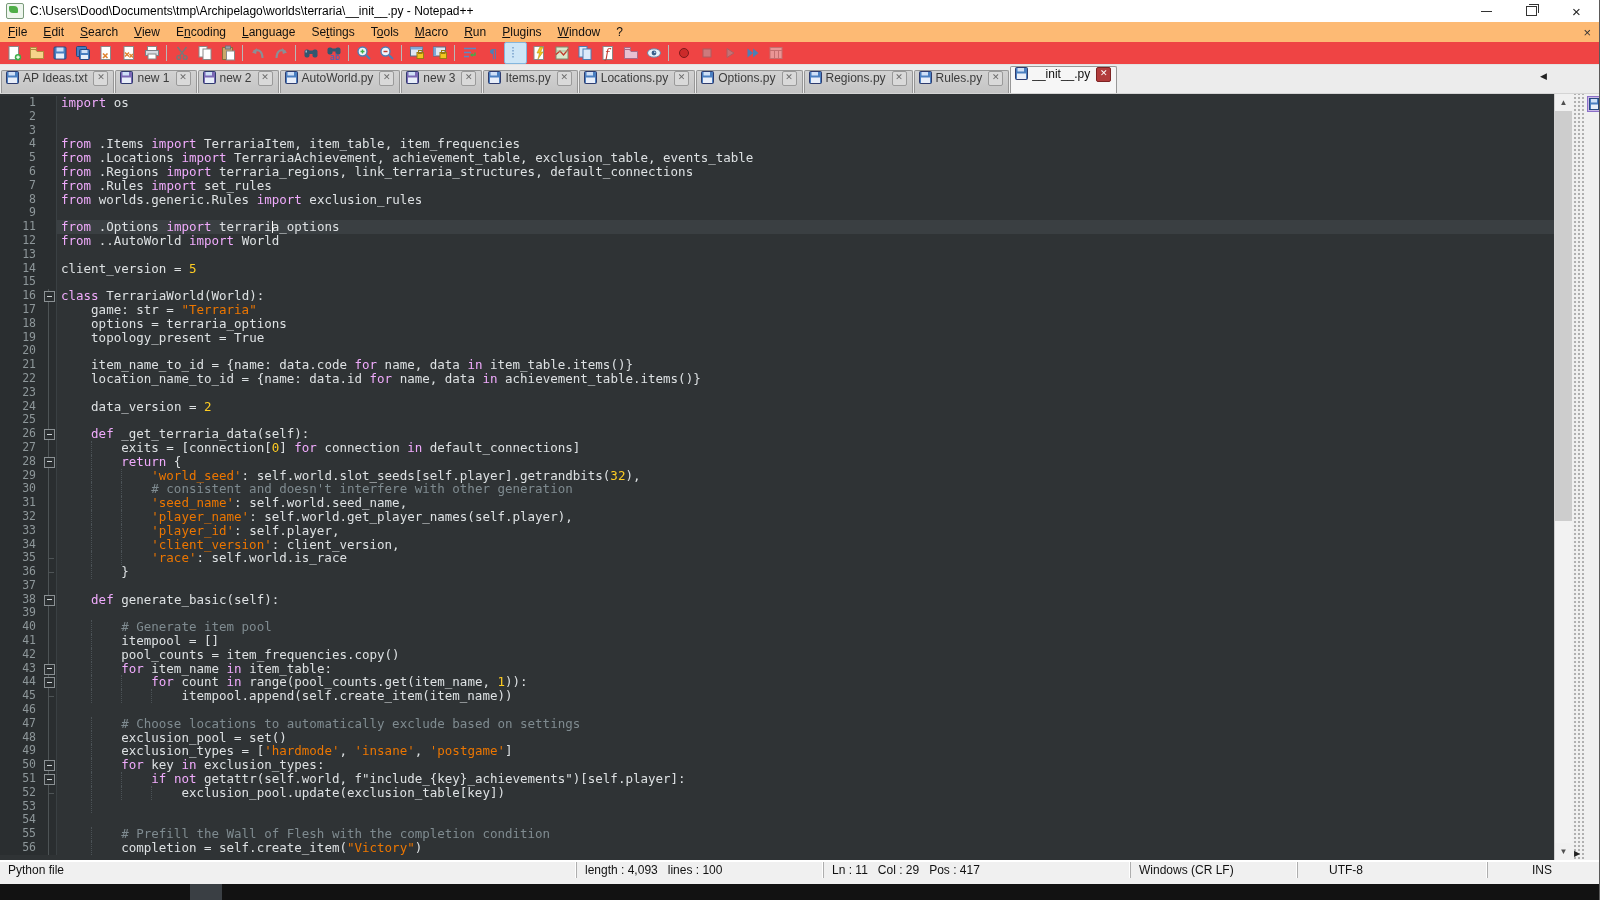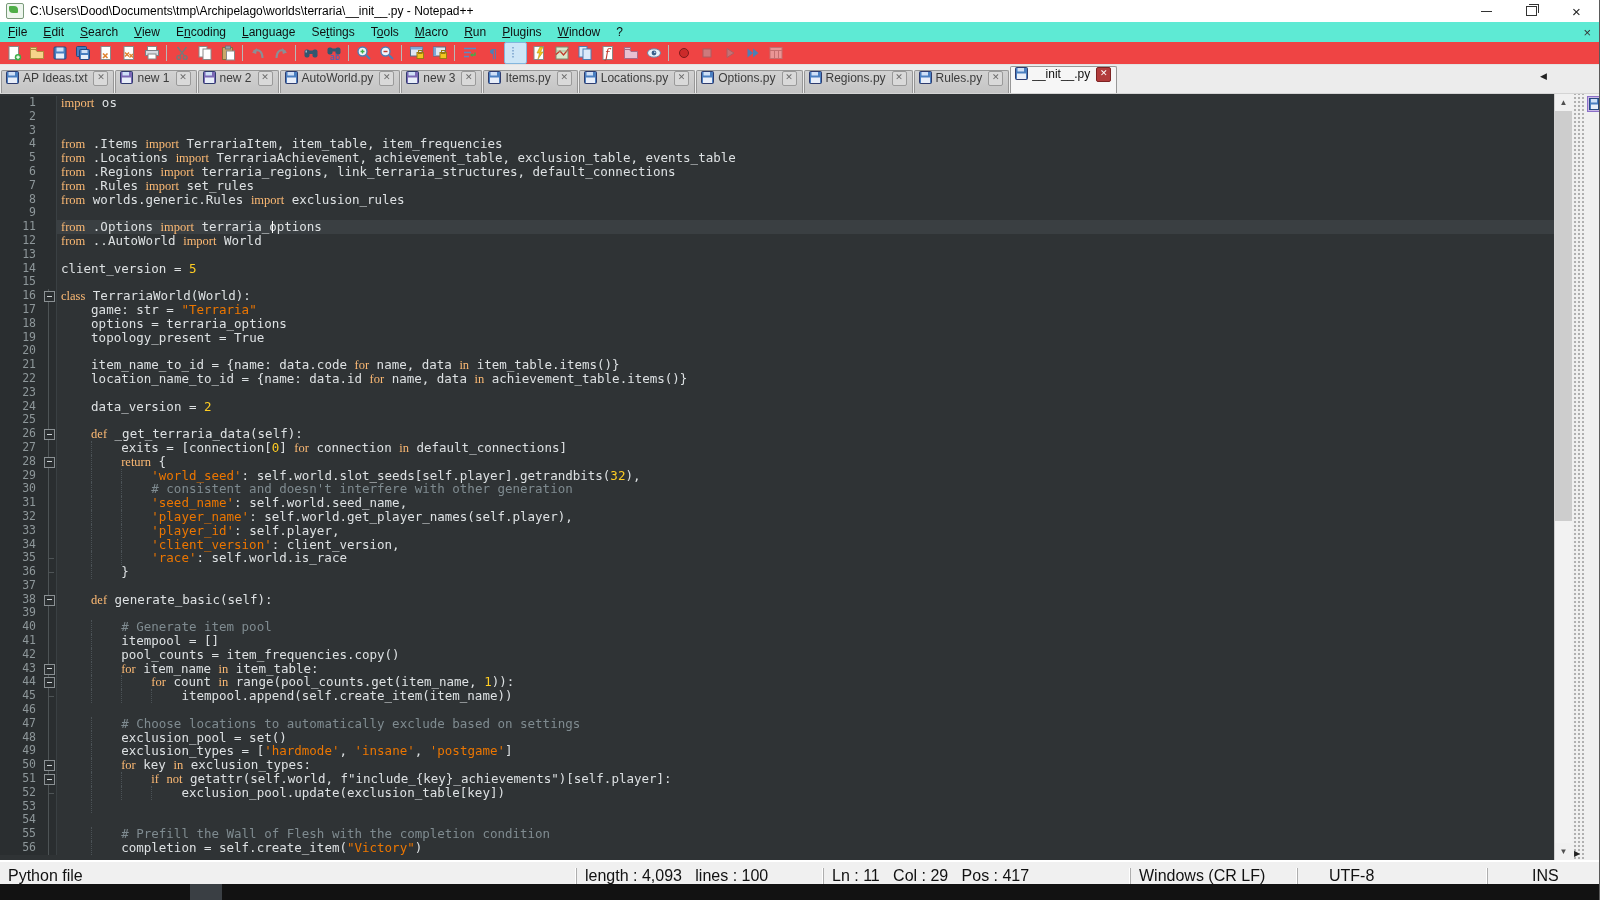--- a/index.html
+++ b/index.html
@@ -12,21 +12,21 @@
   #npp-icon::after{content:"";position:absolute;left:2px;top:2px;width:9px;height:7px;background:#4fae48;border-radius:1px 4px 1px 4px;}
   #title-text{font-size:12px;color:#000;white-space:nowrap;}
   #win-controls{margin-left:auto;display:flex;height:100%;}
   .wbtn{width:45px;height:100%;display:flex;align-items:center;justify-content:center;color:#222;}
   .glyph-min{width:11px;height:1px;background:#333;display:block;}
   .glyph-max{width:9px;height:8px;border:1px solid #333;position:relative;display:block;}
   .glyph-max::before{content:"";position:absolute;left:2px;top:-3px;width:9px;height:8px;border:1px solid #333;border-left:none;border-bottom:none;}
   .glyph-x{font-size:15px;line-height:15px;color:#222;}
 
   
-  #menubar{height:20px;background:#5eead4;display:flex;align-items:center;font-size:12px;color:#111;flex:0 0 auto;}
+  #menubar{height:20px;background:#fdba74;display:flex;align-items:center;font-size:12px;color:#111;flex:0 0 auto;}
   .menu-item{padding:2px 8px;white-space:nowrap;}
   .menu-item .u{text-decoration:underline;}
   #menu-close{margin-left:auto;margin-right:8px;font-size:13px;color:#333;}
 
   
   #toolbar{height:22px;background:#ef4444;display:flex;align-items:center;padding-left:2px;flex:0 0 auto;border-bottom:1px solid #e2e2e2;}
   .tbtn{width:21px;height:20px;display:flex;align-items:center;justify-content:center;border:1px solid transparent;border-radius:2px;}
   .tbtn svg{display:block;}
   .tbtn.active{background:#cde6f7;border-color:#84b6dd;}
   .tbtn.disabled{opacity:.5;}
@@ -46,21 +46,21 @@
   #editor{flex:1 1 auto;display:flex;flex-direction:column;overflow:hidden;font-family:"DejaVu Sans Mono",monospace;font-size:12.5px;line-height:13.8px;padding-top:2px;background:#2f3335;}
   .row{display:flex;height:13.8px;flex:0 0 auto;white-space:pre;}
   .ln{width:36px;flex:0 0 auto;text-align:right;padding-right:6px;color:#8e979a;background:#2a2e30;font-size:11.5px;}
   .fl{width:14px;flex:0 0 auto;position:relative;background:#2a2e30;border-right:1px solid #3a4043;}
   .fl.cont::before,.fl.box::before,.fl.end::before{content:"";position:absolute;left:6px;top:0;bottom:0;width:1px;background:#4e5456;}
   .fl.end::after{content:"";position:absolute;left:6px;top:7px;width:6px;height:1px;background:#4e5456;}
   .fbox{position:absolute;left:2px;top:2px;width:9px;height:9px;border:1px solid #8a9093;background:#2a2e30;z-index:1;}
   .fbox::after{content:"";position:absolute;left:2px;top:3.5px;width:5px;height:1px;background:#cdd2d4;}
   .code{flex:1 1 auto;padding-left:4px;color:#dde1e3;position:relative;}
   .row.cur .code{background:#3a3f42;}
-  .t-k{color:#fdba74;font-family:Liberation Serif, serif;}
+  .t-k{color:#f0abfc;}
   .t-s{color:#ec7600;}
   .t-n{color:#ffcd22;}
   .t-c{color:#7f8b90;}
   .t-d{color:#dde1e3;}
   .ind{display:inline-block;width:4ch;}
   .ind.g{border-left:1px dotted #4b5256;box-sizing:border-box;}
   .caret{position:absolute;top:1px;width:1px;height:12px;background:#ffffff;}
 
   
   #vscroll{width:17px;flex:0 0 auto;background:#f2f2f2;display:flex;flex-direction:column;border-left:1px solid #d0d0d0;}
@@ -68,21 +68,21 @@
   #vtrack{flex:1 1 auto;position:relative;}
   #vthumb{position:absolute;left:0;right:0;top:0;height:56%;background:#cdcdcd;}
 
   
   #grip{width:14px;flex:0 0 auto;background:#f0f0f0;background-image:radial-gradient(#b0b0b0 1px,transparent 1px);background-size:4px 4px;background-position:1px 2px;position:relative;}
   #grip-arrow{position:absolute;bottom:2px;left:2px;font-size:8px;color:#222;}
   #rightcol{width:13px;flex:0 0 auto;background:#f0f0f0;position:relative;overflow:hidden;}
   #rightcol svg{position:absolute;top:2px;left:1px;}
 
   
-  #statusbar{height:22px;background:#f0f0f0;border-top:2px solid #ffffff;display:flex;align-items:flex-end;font-size:16px;color:#111;flex:0 0 auto;}
+  #statusbar{height:22px;background:#f0f0f0;border-top:2px solid #ffffff;display:flex;align-items:flex-start;font-size:12px;color:#111;flex:0 0 auto;}
   .scell{white-space:pre;padding:0 8px;height:16px;line-height:16px;border-left:1px solid #aeaeae;box-shadow:-1px 0 0 #ffffff;}
   #sb-doctype{border-left:none;box-shadow:none;flex:0 0 auto;width:560px;}
   #sb-length{width:230px;}
   #sb-pos{width:290px;}
   #sb-eol{width:150px;}
   #sb-enc{width:150px;padding-left:31px;}
   #sb-ins{width:40px;padding-left:44px;}
 
   
   #bottomstrip{height:16px;background:#121212;flex:0 0 auto;position:relative;}

